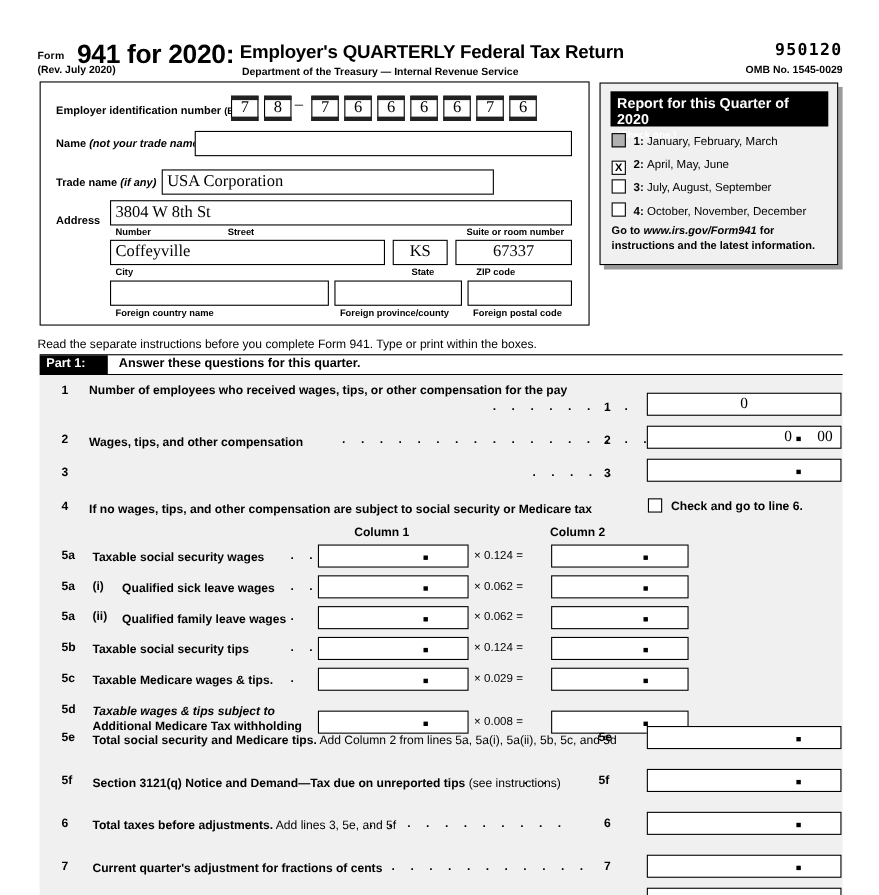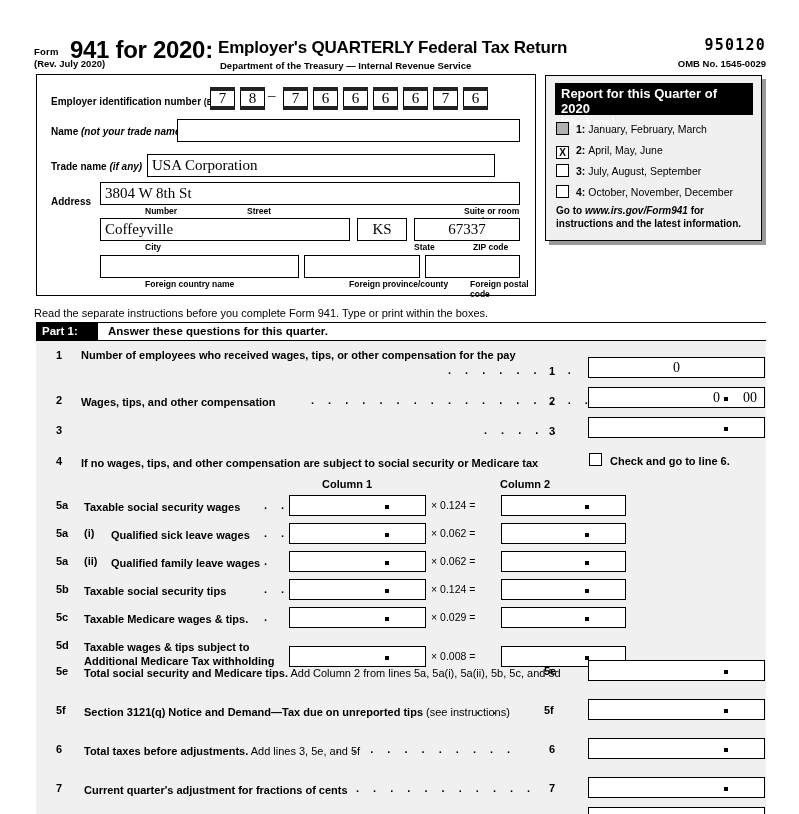--- a/index.html
+++ b/index.html
@@ -54,21 +54,21 @@
   
   .emp-box {
     position: absolute; left: 36px; top: 74px; width: 500px; height: 222px;
     border: 1.4px solid #000; background: #fff;
   }
   .fld-lbl {
     position: absolute; font-size: 10px; font-weight: bold;
   }
   .fld-lbl i { font-style: italic; font-weight: bold; }
   .fld-sub {
-    position: absolute; font-size: 8.5px; font-weight: bold; color: #000; margin-left: 40px;
+    position: absolute; font-size: 8.5px; font-weight: bold; color: #000;
   }
   .tbox {
     position: absolute; border: 1.4px solid #000; background: #fff;
     font-family: "Liberation Serif", serif;
     font-size: 15px; padding: 1px 4px; line-height: 18px;
     white-space: nowrap; overflow: hidden;
   }
   .einb {
     position: absolute; width: 25px; height: 23px;
     border: 1.3px solid #000; background: #fff;
@@ -233,21 +233,21 @@
     <div class="fld-lbl" style="left:14px; top:51px;">
       <span>Name</span>
       <i>(not your trade name)</i>
     </div>
     <div class="tbox" style="left:140px; top:44px; width:343px; height:23px;"></div>
 
     <div class="fld-lbl" style="left:14px; top:86px;">
       <span>Trade name</span>
       <i>(if any)</i>
     </div>
-    <div class="tbox" style="left:110px; top:79px; width:348px; height:23px;">USA Corporation</div>
+    <div class="tbox" style="left:110px; top:79px; width:302px; height:23px;">USA Corporation</div>
 
     <div class="fld-lbl" style="left:14px; top:121px;">Address</div>
     <div class="tbox" style="left:63px; top:107px; width:420px; height:23px;">3804 W 8th St</div>
     <div class="fld-sub" style="left:68px; top:131px;">Number</div>
     <div class="fld-sub" style="left:170px; top:131px;">Street</div>
     <div class="fld-sub" style="left:387px; top:131px;">Suite or room number</div>
 
     <div class="tbox" style="left:63px; top:143px; width:250px; height:23px;">Coffeyville</div>
     <div class="fld-sub" style="left:68px; top:167px;">City</div>
 
@@ -387,21 +387,21 @@
         <div class="amtbox" style="left: 253px; top: 266px; width: 137px;">
           <span class="dot"></span>
           <span class="val"></span>
         </div>
         <div class="mult" style="left: 395px; top: 270px;">× 0.029 =</div>
         <div class="amtbox" style="left: 465px; top: 266px; width: 125px;">
           <span class="dot"></span>
           <span class="val"></span>
         </div>
         <div class="lnum" style="left: 20px; top: 298px;">5d</div>
-        <div class="ltxt" style="left: 48px; top: 298px;">Taxable wages &amp; tips subject to</div>
+        <div class="ltxt" style="left: 48px; top: 298px; font-style: italic;">Taxable wages &amp; tips subject to</div>
         <div class="ltxt" style="left: 48px; top: 312px;">Additional Medicare Tax withholding</div>
         <div class="amtbox" style="left: 253px; top: 305px; width: 137px;">
           <span class="dot"></span>
           <span class="val"></span>
         </div>
         <div class="mult" style="left: 395px; top: 309px;">× 0.008 =</div>
         <div class="amtbox" style="left: 465px; top: 305px; width: 125px;">
           <span class="dot"></span>
           <span class="val"></span>
         </div>

